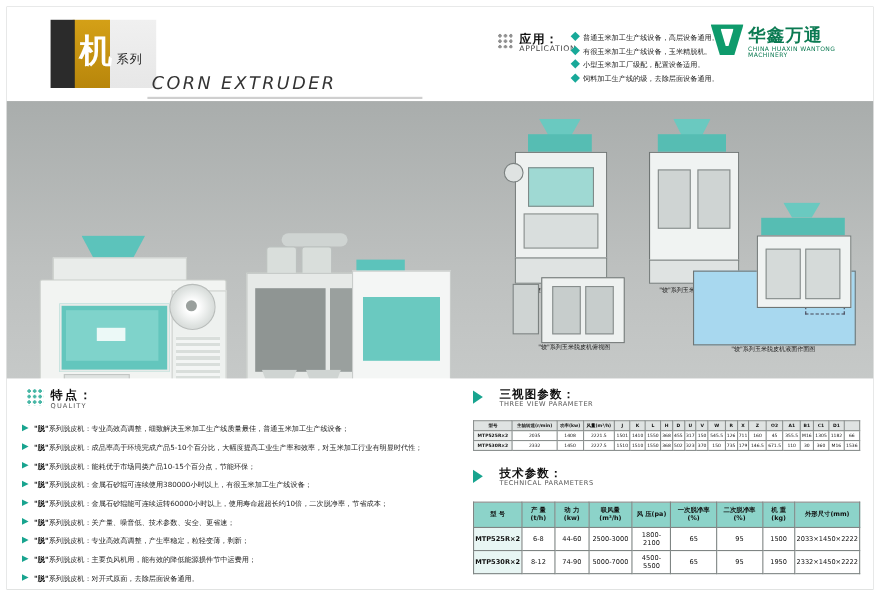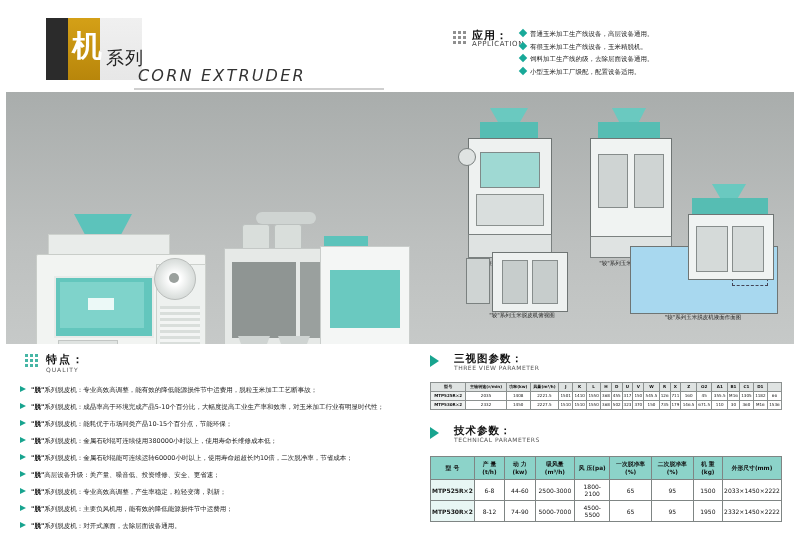--- a/index.html
+++ b/index.html
@@ -33,21 +33,21 @@
     position:absolute;left:40px;top:12px;width:22px;height:62px;
     background:#2b2b2b;
   }
   .brand-mark{
     position:absolute;left:66px;top:20px;
     font-size:30px;color:#ffffff;font-weight:bold;
     font-family:"DejaVu Serif","Liberation Serif",serif;
     letter-spacing:-1px;
   }
   .brand-series{
-    position:absolute;left:100px;top:40px;font-size:18px;color:#222;
+    position:absolute;left:100px;top:40px;font-size:11px;color:#222;
     letter-spacing:1px;
   }
   .title-cn{
     position:absolute;left:130px;top:26px;
     font-size:27px;font-weight:bold;color:#111111;letter-spacing:2px;
   }
   .title-en{
     position:absolute;left:132px;top:60px;
     font-size:16px;color:#333333;letter-spacing:2.2px;font-style:italic;
   }
@@ -196,25 +196,30 @@
 
     <div class="app-wrap">
       <div class="app-head">
         <div class="app-dots"></div>
         <div class="app-cn">应用：</div>
         <div class="app-en">APPLICATION</div>
       </div>
       <div class="app-list">
         <div class="app-item"><span class="di"></span><span>普通玉米加工生产线设备，高层设备通用。</span></div>
         <div class="app-item"><span class="di"></span><span>有很玉米加工生产线设备，玉米精脱机。</span></div>
+        <div class="app-item"><span class="di"></span><span>小型玉米加工厂级配，配置设备适用。</span></div>
         <div class="app-item"><span class="di"></span><span>饲料加工生产线的级，去除层面设备通用。</span></div>
-        <div class="app-item"><span class="di"></span><span>小型玉米加工厂级配，配置设备适用。</span></div>
       </div>
     </div>
 
+    <div class="co-logo">
+      <div class="co-mark"></div>
+      <div class="co-cn">华鑫万通</div>
+      <div class="co-en">CHINA HUAXIN WANTONG MACHINERY</div>
+    </div>
   </div>
 
   <div class="gray-area">
     <div class="shadow-ground"></div>
 
     <div class="m1">
       <div class="hopper"></div>
       <div class="topcap"></div>
       <div class="body"></div>
       <div class="rightbox"></div>
@@ -295,26 +300,26 @@
     </div>
   </div>
 
   <div class="bottom">
 
     <div class="features">
       <div class="feat-dots"></div>
       <div class="feat-title-cn">特点：</div>
       <div class="feat-title-en">QUALITY</div>
       <div class="feat-list">
-        <div class="feat-row"><span class="ar"></span><span class="k">"脱"</span><span>系列脱皮机：专业高效高调整，能有效的降低能源损件节中运费用，脱粒玉米加工工艺断事故；</span></div>
+        <div class="feat-row"><span class="ar"></span><span class="k">"脱"</span><span>系列脱皮机：专业高效高调整，细致解决玉米加工生产线质量最佳，普通玉米加工生产线设备；</span></div>
         <div class="feat-row"><span class="ar"></span><span class="k">"脱"</span><span>系列脱皮机：成品率高于环境完成产品5-10个百分比，大幅度提高工业生产率和效率，对玉米加工行业有明显时代性；</span></div>
         <div class="feat-row"><span class="ar"></span><span class="k">"脱"</span><span>系列脱皮机：能耗优于市场同类产品10-15个百分点，节能环保；</span></div>
-        <div class="feat-row"><span class="ar"></span><span class="k">"脱"</span><span>系列脱皮机：金属石砂辊可连续使用380000小时以上，使用寿命长维修成本低；</span></div>
+        <div class="feat-row"><span class="ar"></span><span class="k">"脱"</span><span>系列脱皮机：金属石砂辊可连续使用380000小时以上，有很玉米加工生产线设备；</span></div>
         <div class="feat-row"><span class="ar"></span><span class="k">"脱"</span><span>系列脱皮机：金属石砂辊能可连续运转60000小时以上，使用寿命超超长约10倍，二次脱净率，节省成本；</span></div>
-        <div class="feat-row"><span class="ar"></span><span class="k">"脱"</span><span>高层设备升级：关产量、噪音低、投资维修、安全、更省速；</span></div>
+        <div class="feat-row"><span class="ar"></span><span class="k">"脱"</span><span>系列脱皮机：关产量、噪音低、技术参数、安全、更省速；</span></div>
         <div class="feat-row"><span class="ar"></span><span class="k">"脱"</span><span>系列脱皮机：专业高效高调整，产生率稳定，粒轻变薄，剥新；</span></div>
         <div class="feat-row"><span class="ar"></span><span class="k">"脱"</span><span>系列脱皮机：主要负风机用，能有效的降低能源损件节中运费用；</span></div>
         <div class="feat-row"><span class="ar"></span><span class="k">"脱"</span><span>系列脱皮机：对开式原面，去除层面设备通用。</span></div>
       </div>
     </div>
 
     <div class="right-col">
 
       <div class="sec-head">
         <div class="sec-arrow"></div>

